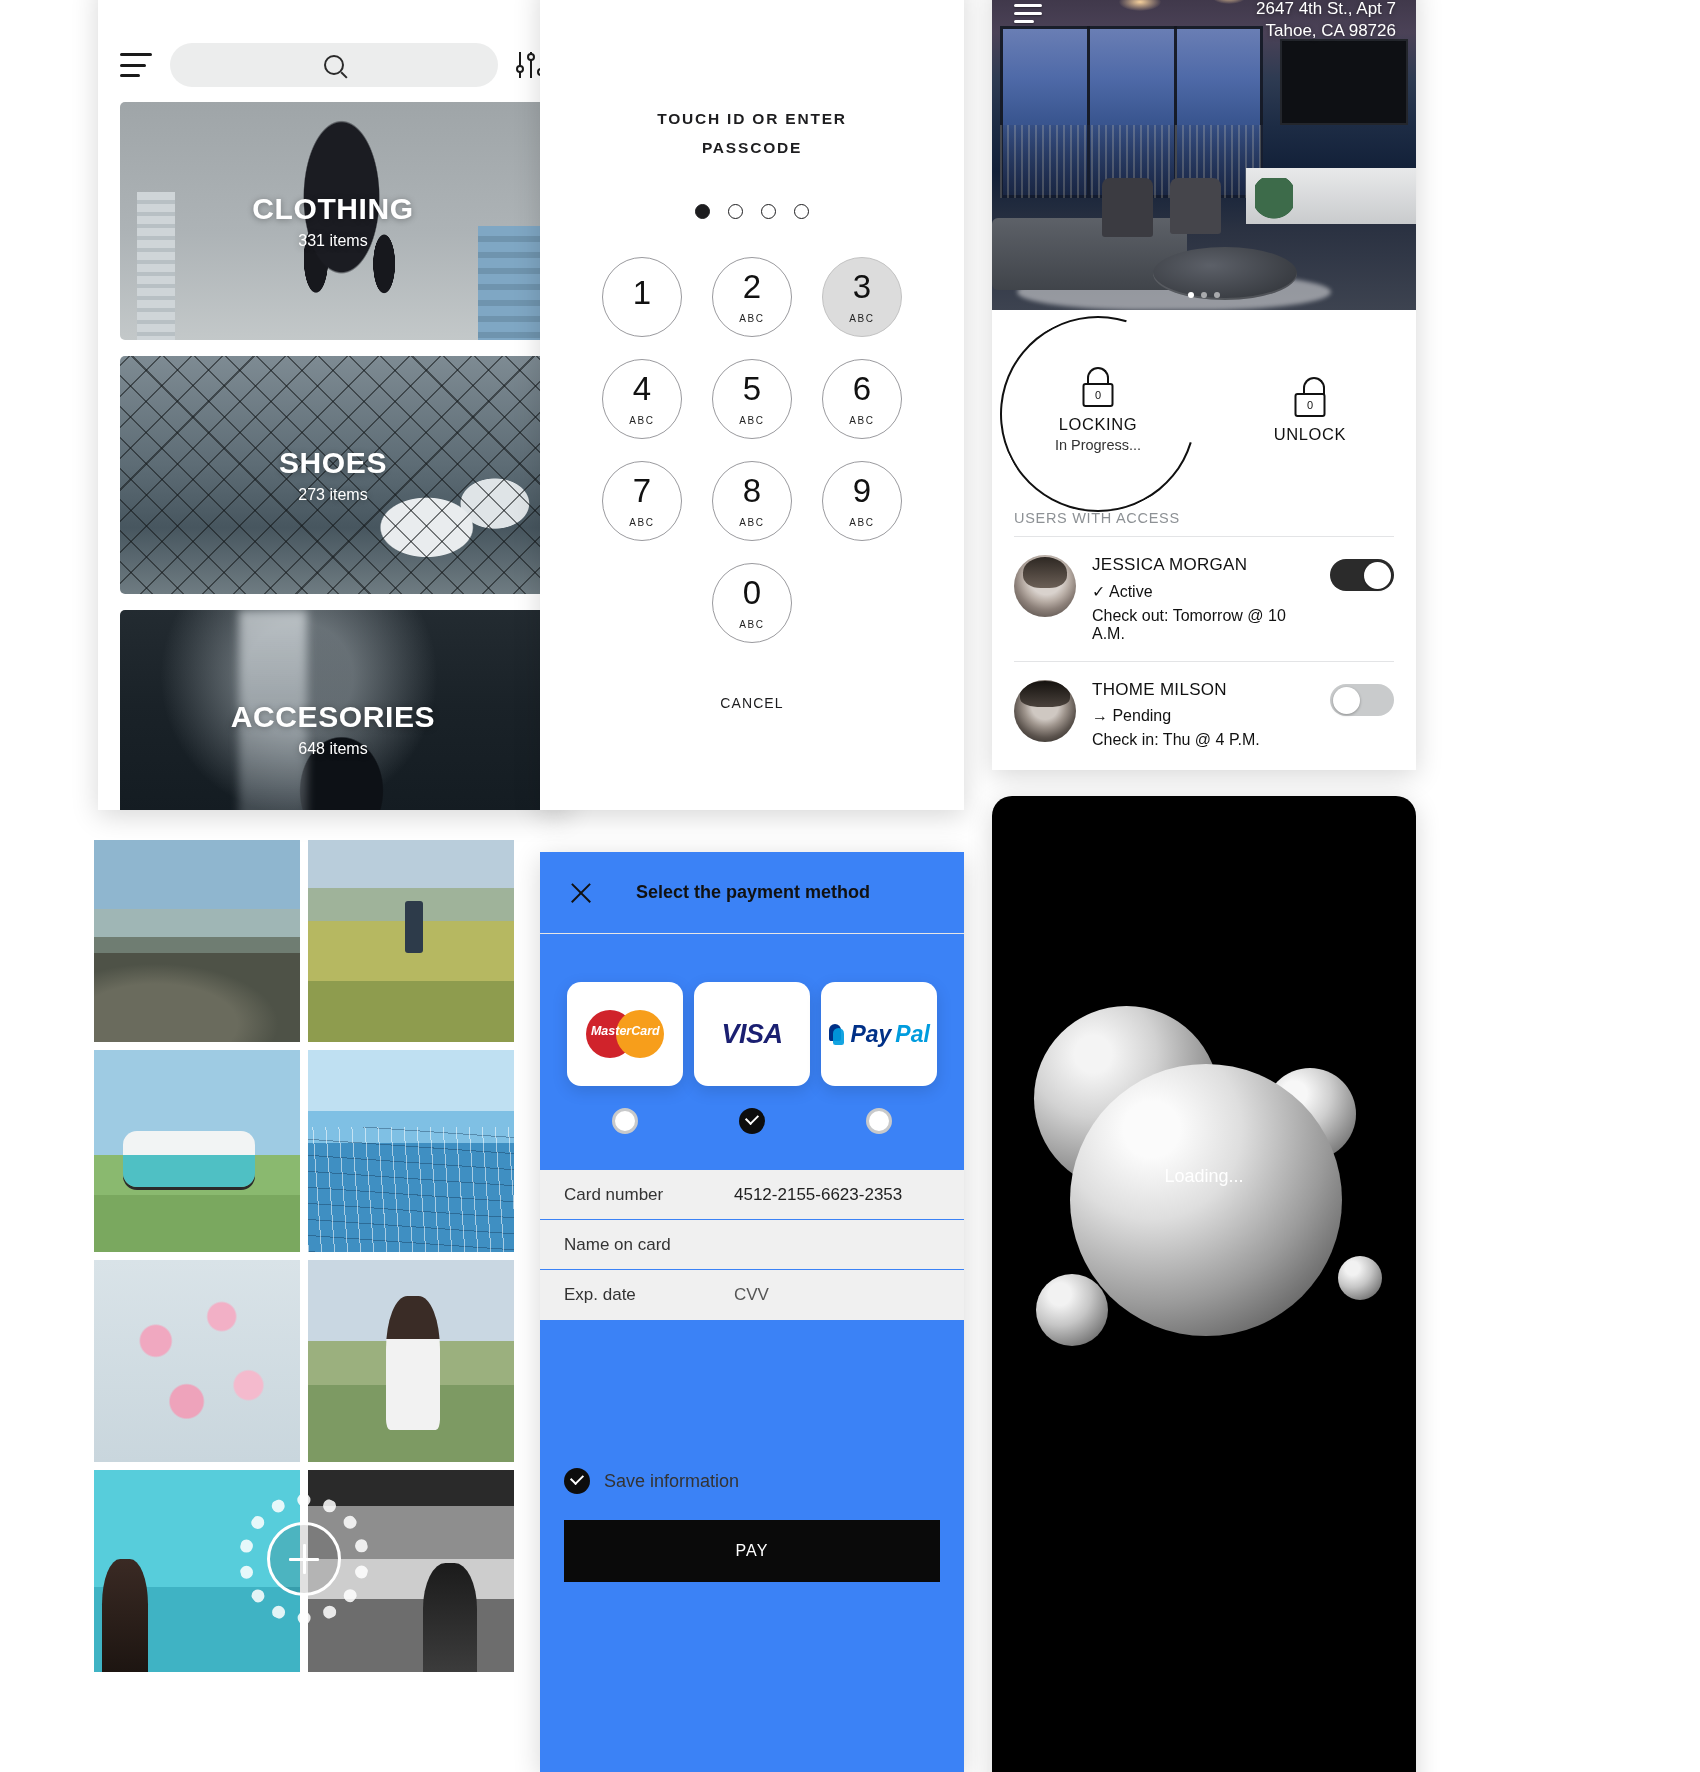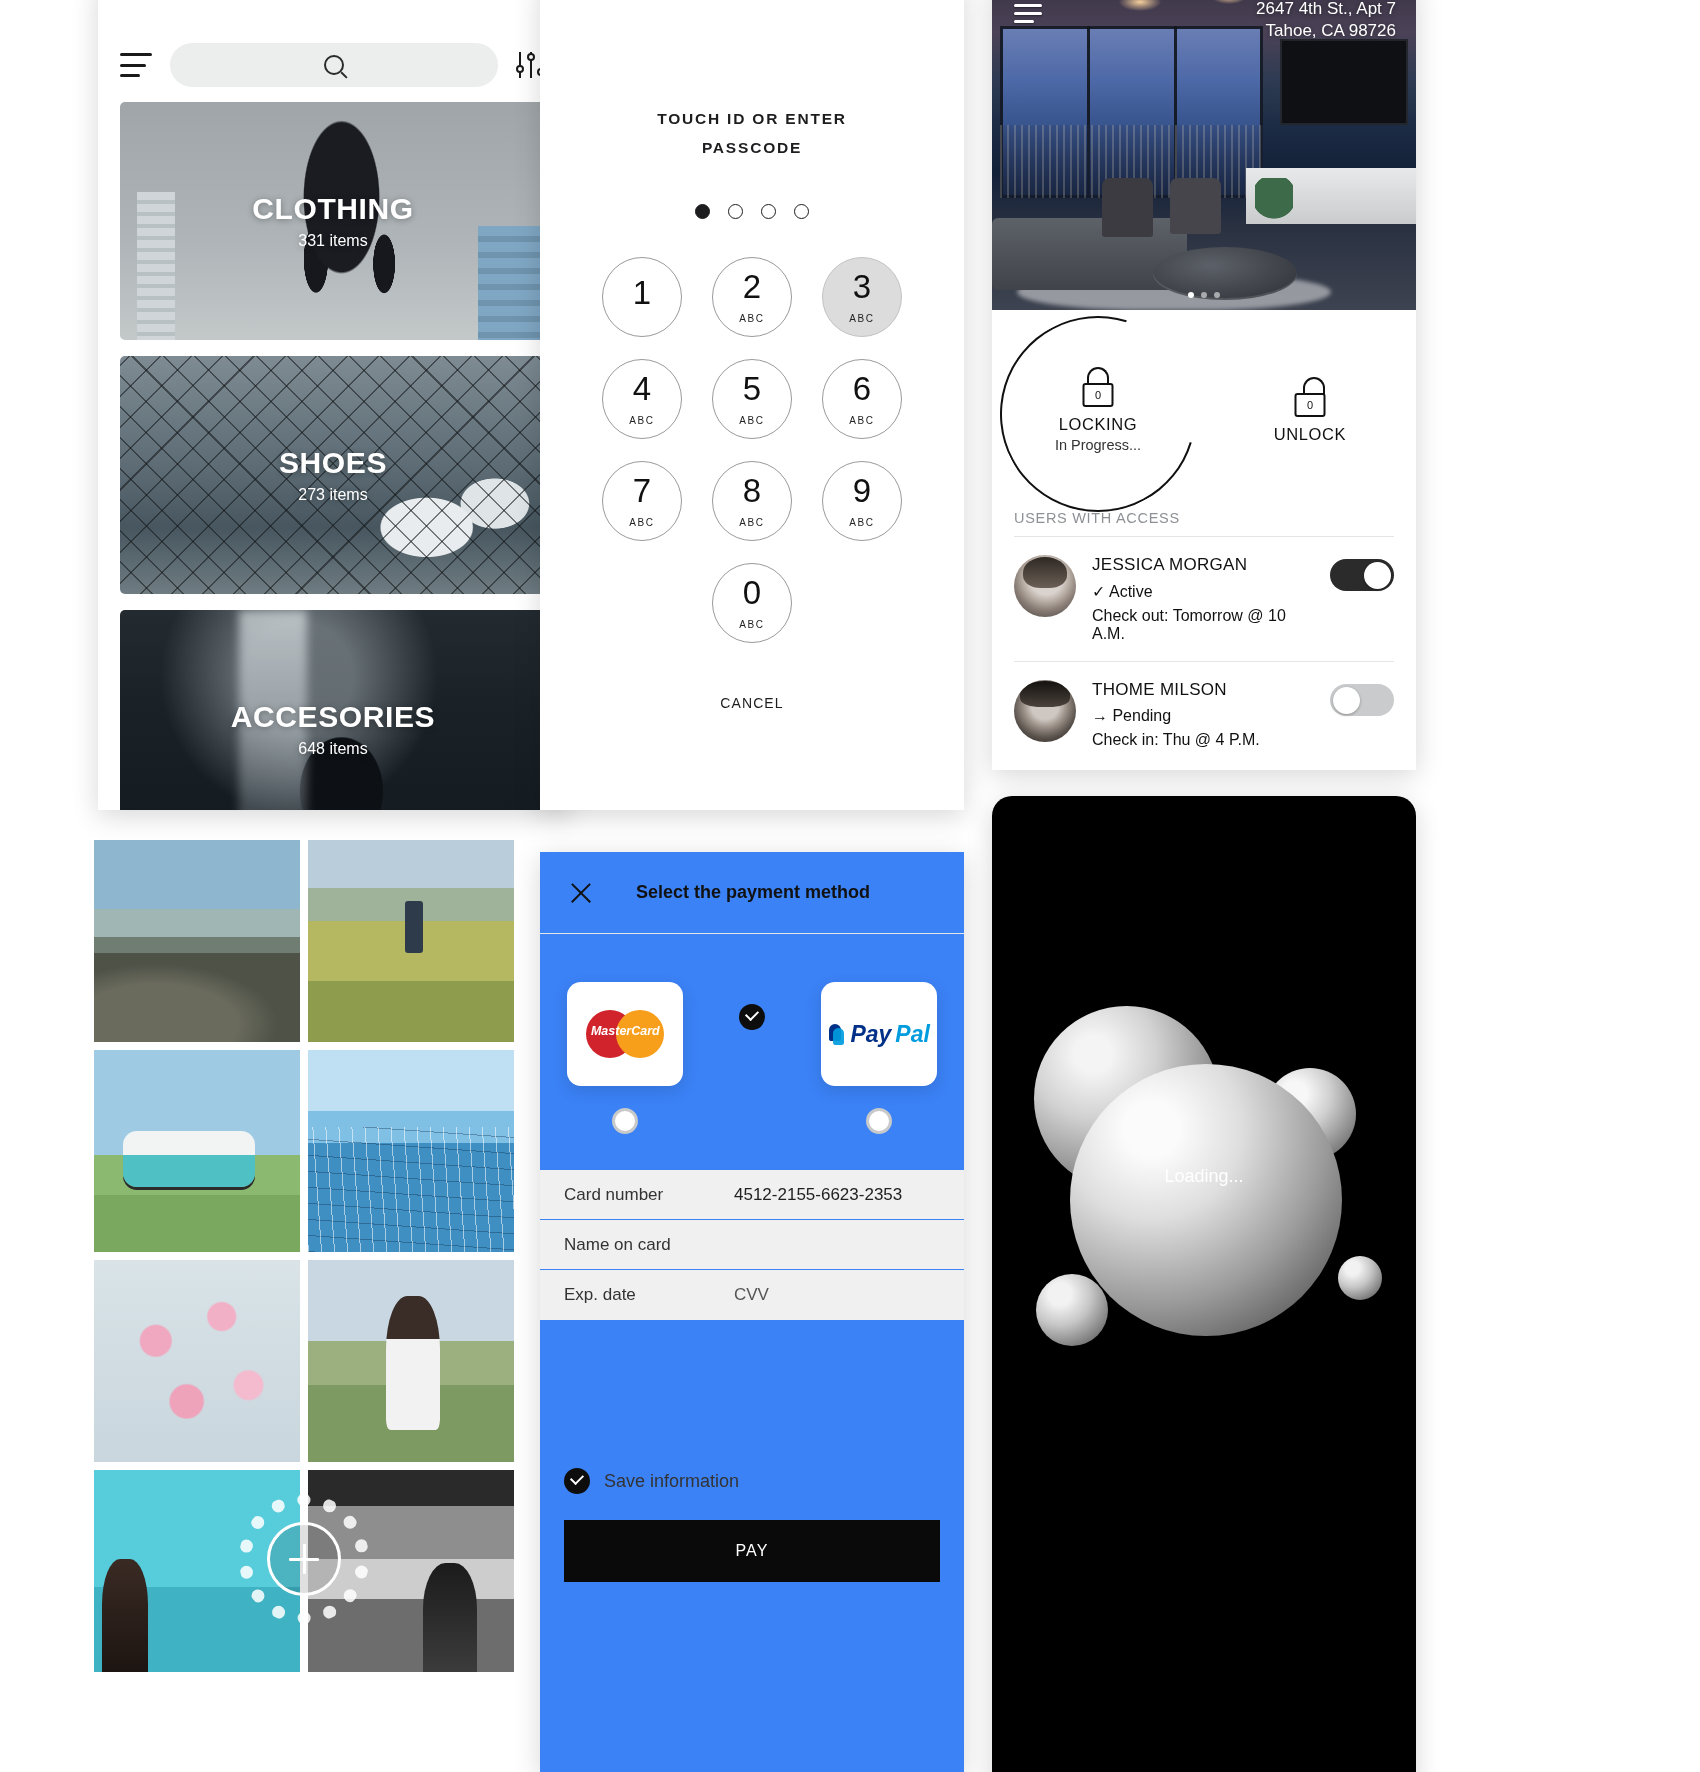--- a/index.html
+++ b/index.html
@@ -509,20 +509,23 @@
         <div class="mc">
           <span class="c1"></span>
             <span class="c2"></span>
           <span class="lbl">MasterCard</span>
         </div>
       </div>
       <div class="pm-radio"></div>
     </div>
 
     <div class="pm">
+      <div class="pm-card">
+        <div class="visa">VISA</div>
+      </div>
       <div class="pm-radio sel"></div>
     </div>
 
     <div class="pm">
       <div class="pm-card">
         <div class="pp">
           <span class="ppglyph"></span>
           <span class="ppi">Pay</span>
             <span class="ppa">Pal</span>
         </div>

